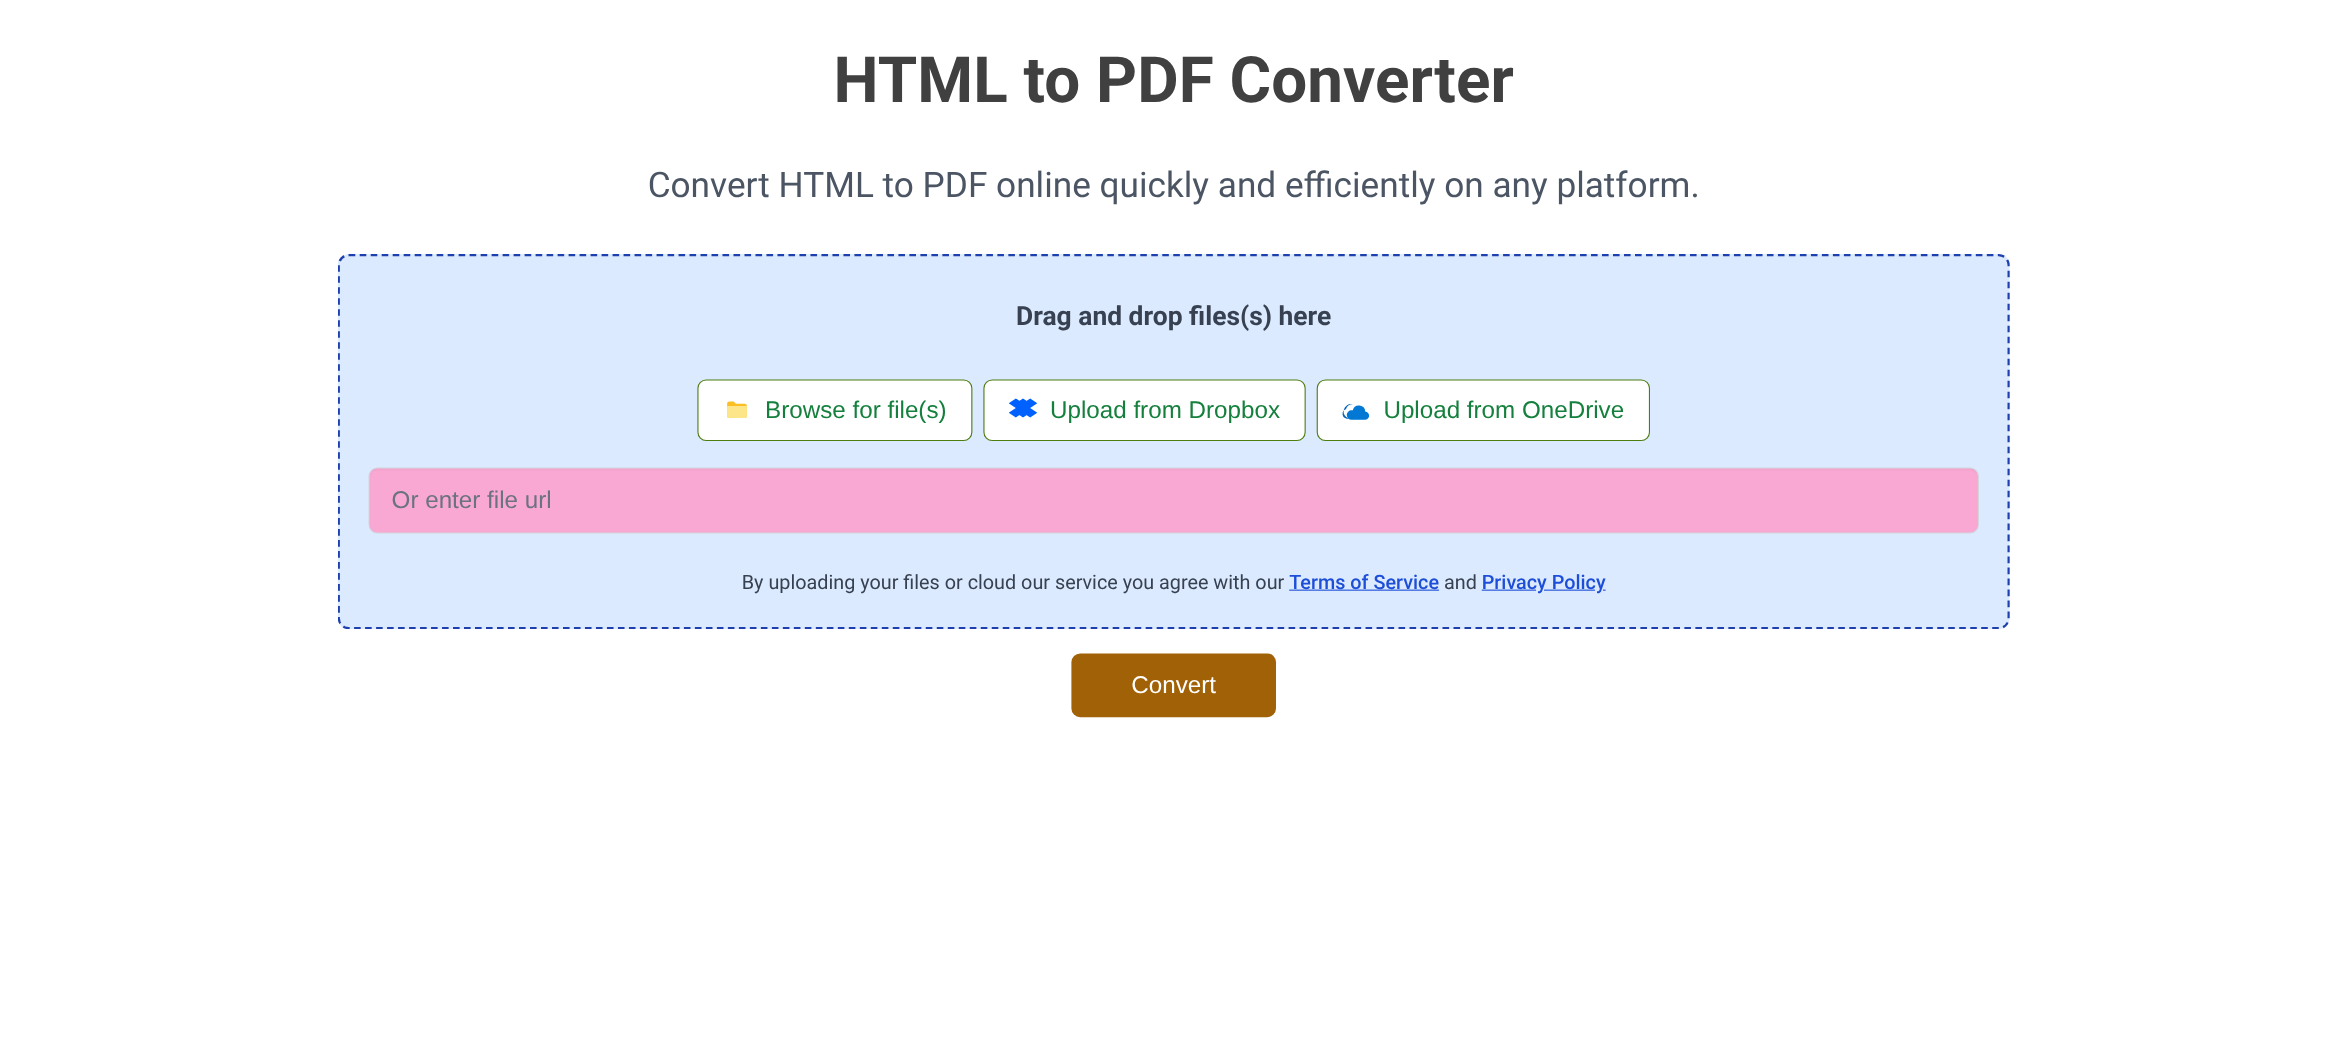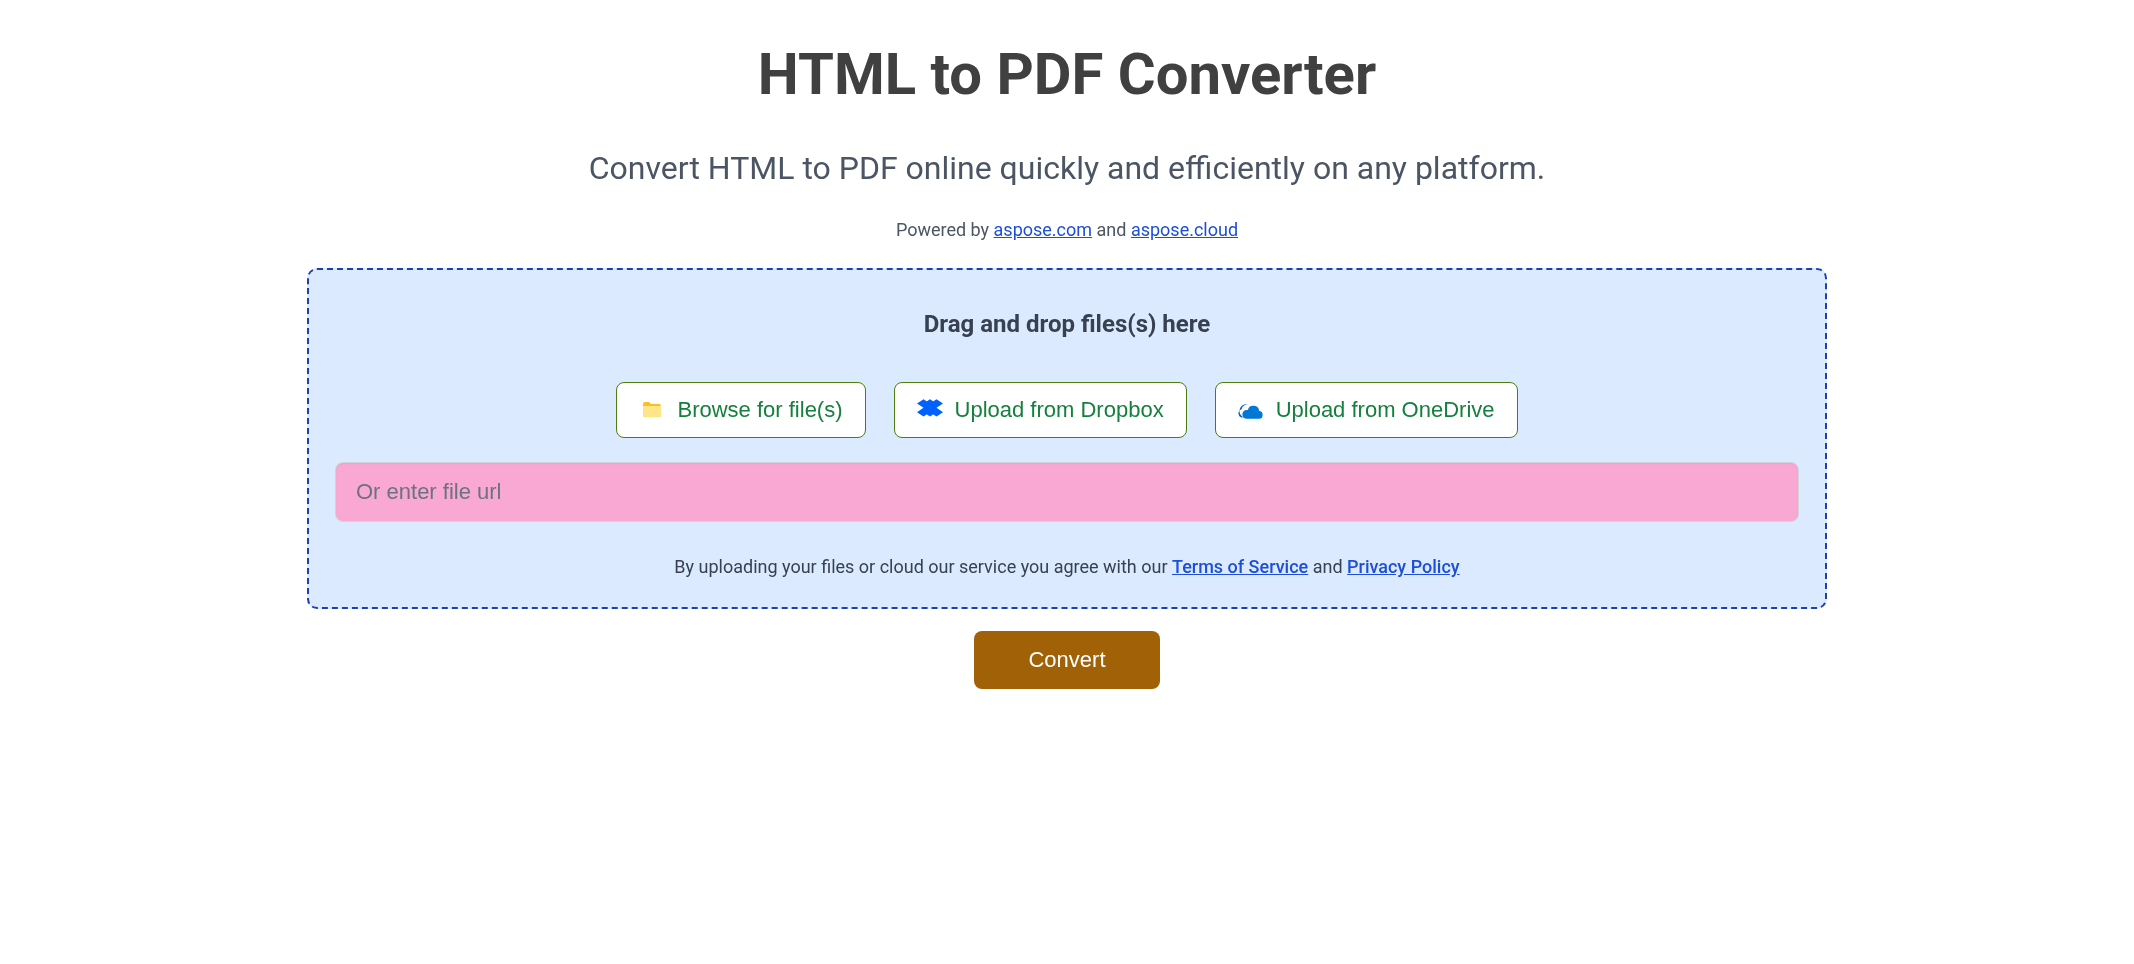--- a/index.html
+++ b/index.html
@@ -17,21 +17,21 @@
   font-size: 58px;
   font-weight: 700;
   color: #404040;
   margin-top: 20px;
   margin-bottom: 41px;
 }
 .subtitle {
   font-size: 32px;
   color: #4b5563;
   font-weight: 400;
-  margin-bottom: 32px;
+  margin-bottom: 44px;
 }
 .powered {
   font-size: 18px;
   color: #4b5563;
   margin-bottom: 28px;
 }
 .powered a {
   color: #1d4ed8;
   text-decoration: underline;
 }
@@ -43,21 +43,21 @@
 }
 .drop-heading {
   font-size: 24px;
   font-weight: 700;
   color: #374151;
   margin-bottom: 44px;
 }
 .button-row {
   display: flex;
   justify-content: center;
-  gap: 28px;
+  gap: 10px;
   flex-wrap: wrap;
   margin-bottom: 24px;
 }
 .upload-btn {
   display: inline-flex;
   align-items: center;
   gap: 12px;
   background: #ffffff;
   border: 1px solid #4d7c0f;
   border-radius: 8px;
@@ -109,23 +109,20 @@
 </style>
 </head>
 <body>
 
 <div class="container">
 
   <h1>HTML to PDF Converter</h1>
 
   <p class="subtitle">Convert HTML to PDF online quickly and efficiently on any platform.</p>
 
-  <p class="powered">
-    <span>Powered by </span><a href="#">aspose.com</a><span> and </span><a href="#">aspose.cloud</a>
-  </p>
 
   <div class="dropzone">
 
     <div class="drop-heading">Drag and drop files(s) here</div>
 
     <div class="button-row">
 
       <button class="upload-btn">
         <span class="icon-wrap">
           <svg viewBox="0 0 24 24" width="24" height="24">

